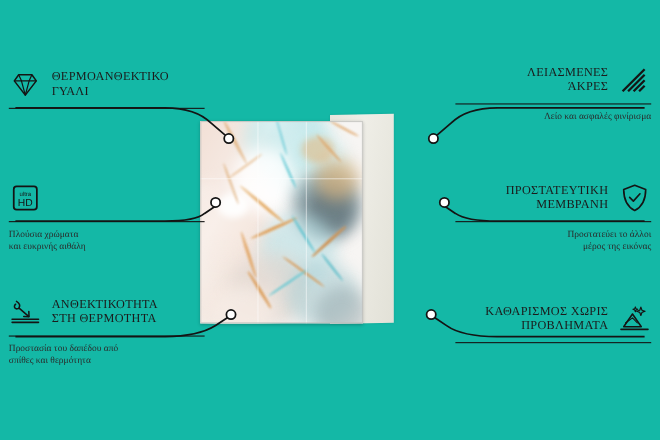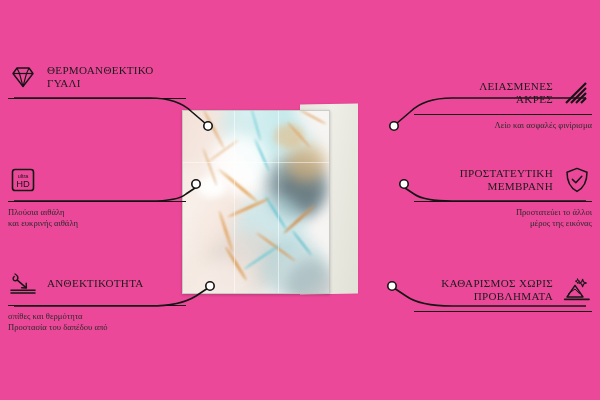--- a/index.html
+++ b/index.html
@@ -3,21 +3,21 @@
 <meta charset="utf-8">
 <style>
   html,body{margin:0;padding:0;}
   body{
     width:600px;height:400px;
     background:#ffffff;
     font-family:"Liberation Serif", serif;
     overflow:hidden;
     position:relative;
   }
-  #stage{position:relative;width:600px;height:400px;overflow:hidden;background:#ec4899;}
+  #stage{position:relative;width:600px;height:400px;overflow:hidden;background:#14b8a6;}
 
   
   #product-area{
     position:absolute;left:182px;top:106px;width:236px;height:188px;
   }
   
   #back-board{
     position:absolute;left:118px;top:-2px;width:58px;height:190px;
     background:linear-gradient(100deg,#e6e5dc 0%,#efeee7 35%,#e2e1d7 100%);
     transform:skewY(-1.2deg);
@@ -68,21 +68,21 @@
     font-family:"Liberation Serif", serif;
     font-size:8.6px;line-height:11.2px;color:#2a2a2a;
     margin-top:5px;
   }
   .feat-desc span{display:block;}
 
   
   #feature-tempered{top:60px;}
   #feature-print{top:163px;}
   #feature-heat{top:267px;}
-  #feature-edges{top:76px;}
+  #feature-edges{top:56px;}
   #feature-membrane{top:163px;}
   #feature-cleaning{top:273px;}
 
   
   #connectors{position:absolute;left:0;top:0;width:600px;height:400px;pointer-events:none;}
 </style>
 </head>
 <body>
 
 <div id="stage">
@@ -180,46 +180,47 @@
       <div class="icon-box">
         <svg width="28" height="26" viewBox="0 0 28 26">
           <rect x="3.5" y="2.5" width="21" height="21" rx="2.6" fill="none" stroke="#141414" stroke-width="1.6"></rect>
           <text x="14" y="11" text-anchor="middle" font-family="Liberation Sans, sans-serif" font-size="5.4" fill="#141414">ultra</text>
           <text x="14" y="20.2" text-anchor="middle" font-family="Liberation Sans, sans-serif" font-size="9.4" fill="#141414">HD</text>
         </svg>
       </div>
     </div>
     <div class="rule"></div>
     <div class="feat-desc">
-      <span>Πλούσια αιθάλη</span>
+      <span>Πλούσια χρώματα</span>
       <span>και ευκρινής αιθάλη</span>
     </div>
   </div>
 
   <div class="feature feat-left" id="feature-heat">
     <div class="feat-head">
       <div class="icon-box">
         <svg width="30" height="26" viewBox="0 0 30 26">
           <g fill="none" stroke="#141414" stroke-width="1.4" stroke-linecap="round" stroke-linejoin="round">
             <path d="M7,3 C9.6,4.6 10.4,6.8 9.4,8.6 C8.6,10 6.6,10.2 5.6,9 C4.8,8 5,6.4 6.2,5.6"></path>
             <path d="M9.6,9.4 L18,16.6"></path>
             <path d="M13.6,16.8 L18.4,17 L18.2,12.2"></path>
             <path d="M3,19.2 L27,19.2" stroke-width="1.5"></path>
             <path d="M3,22 L27,22" stroke-width="1.5"></path>
           </g>
         </svg>
       </div>
       <div class="feat-title">
         <span>ΑΝΘΕΚΤΙΚΟΤΗΤΑ</span><br>
-      </div>
-    </div>
-    <div class="rule"></div>
-    <div class="feat-desc">
+        <span>ΣΤΗ ΘΕΡΜΟΤΗΤΑ</span>
+      </div>
+    </div>
+    <div class="rule"></div>
+    <div class="feat-desc">
+      <span>Προστασία του δαπέδου από</span>
       <span>σπίθες και θερμότητα</span>
-      <span>Προστασία του δαπέδου από</span>
     </div>
   </div>
 
   <div class="feature feat-right" id="feature-edges">
     <div class="feat-head">
       <div class="icon-box">
         <svg width="28" height="26" viewBox="0 0 28 26">
           <g stroke="#141414" stroke-width="2.1" stroke-linecap="butt">
             <path d="M3,23 L23,3"></path>
             <path d="M8,23 L23,8"></path>

